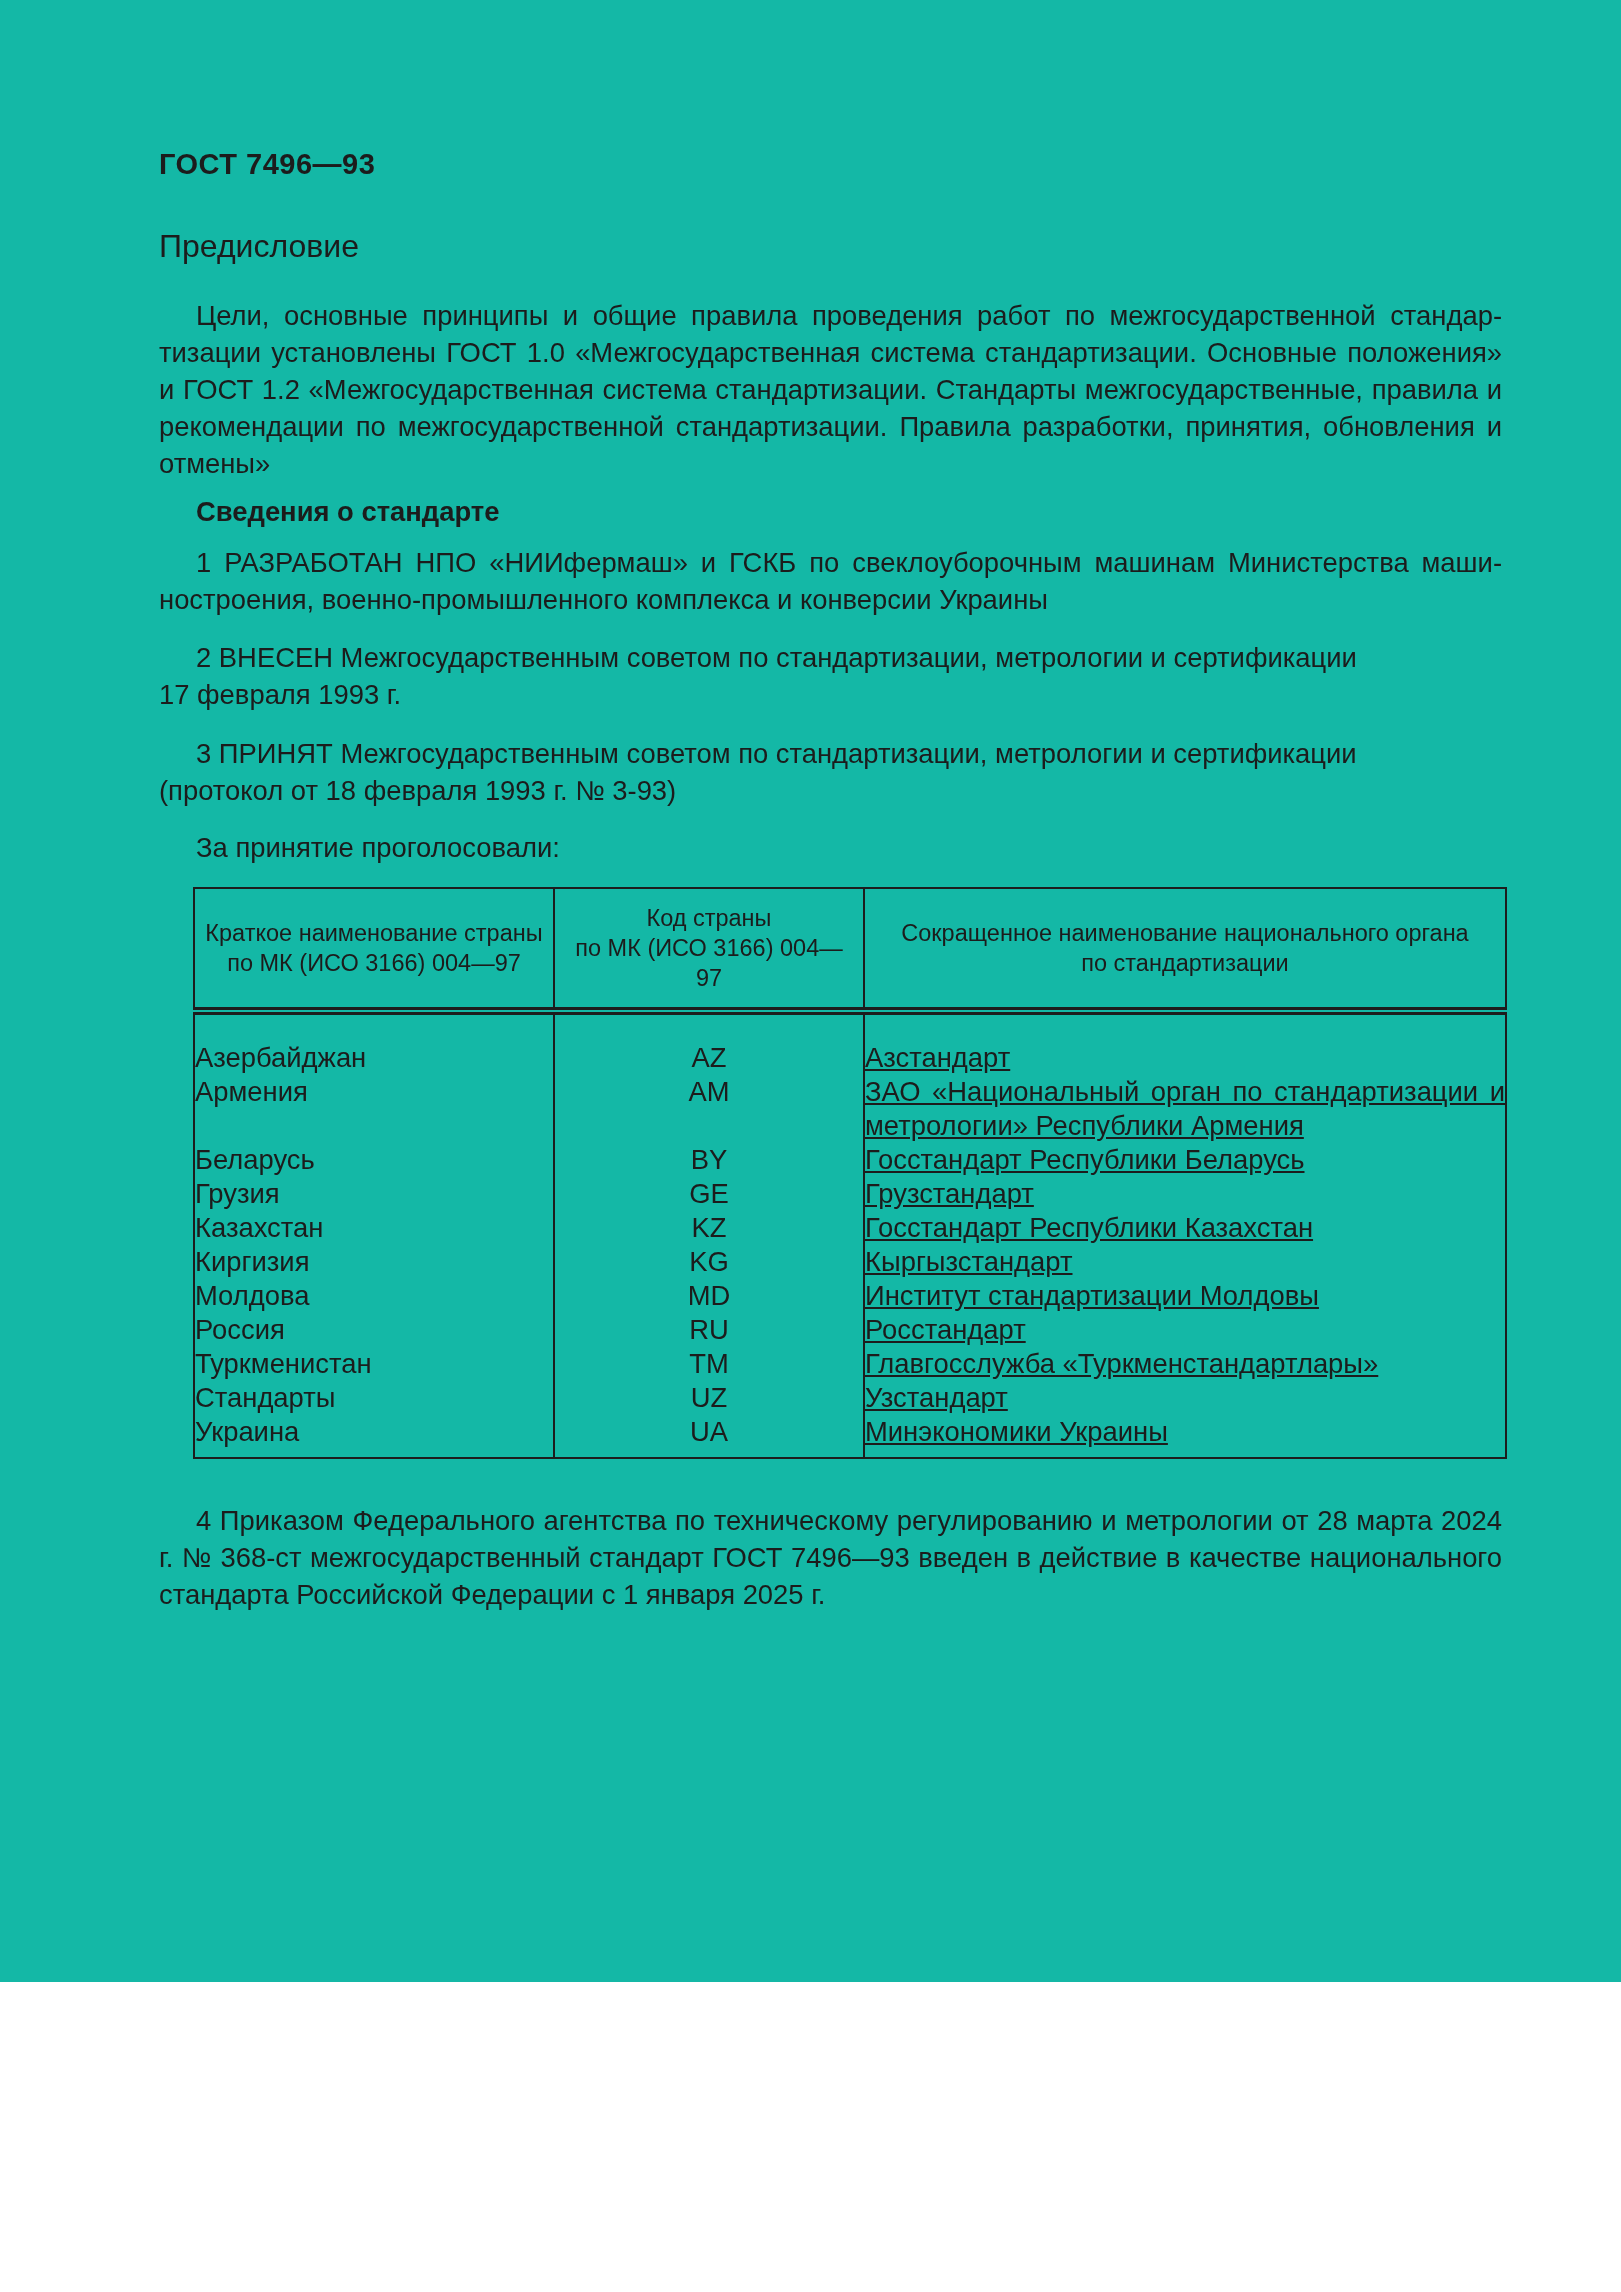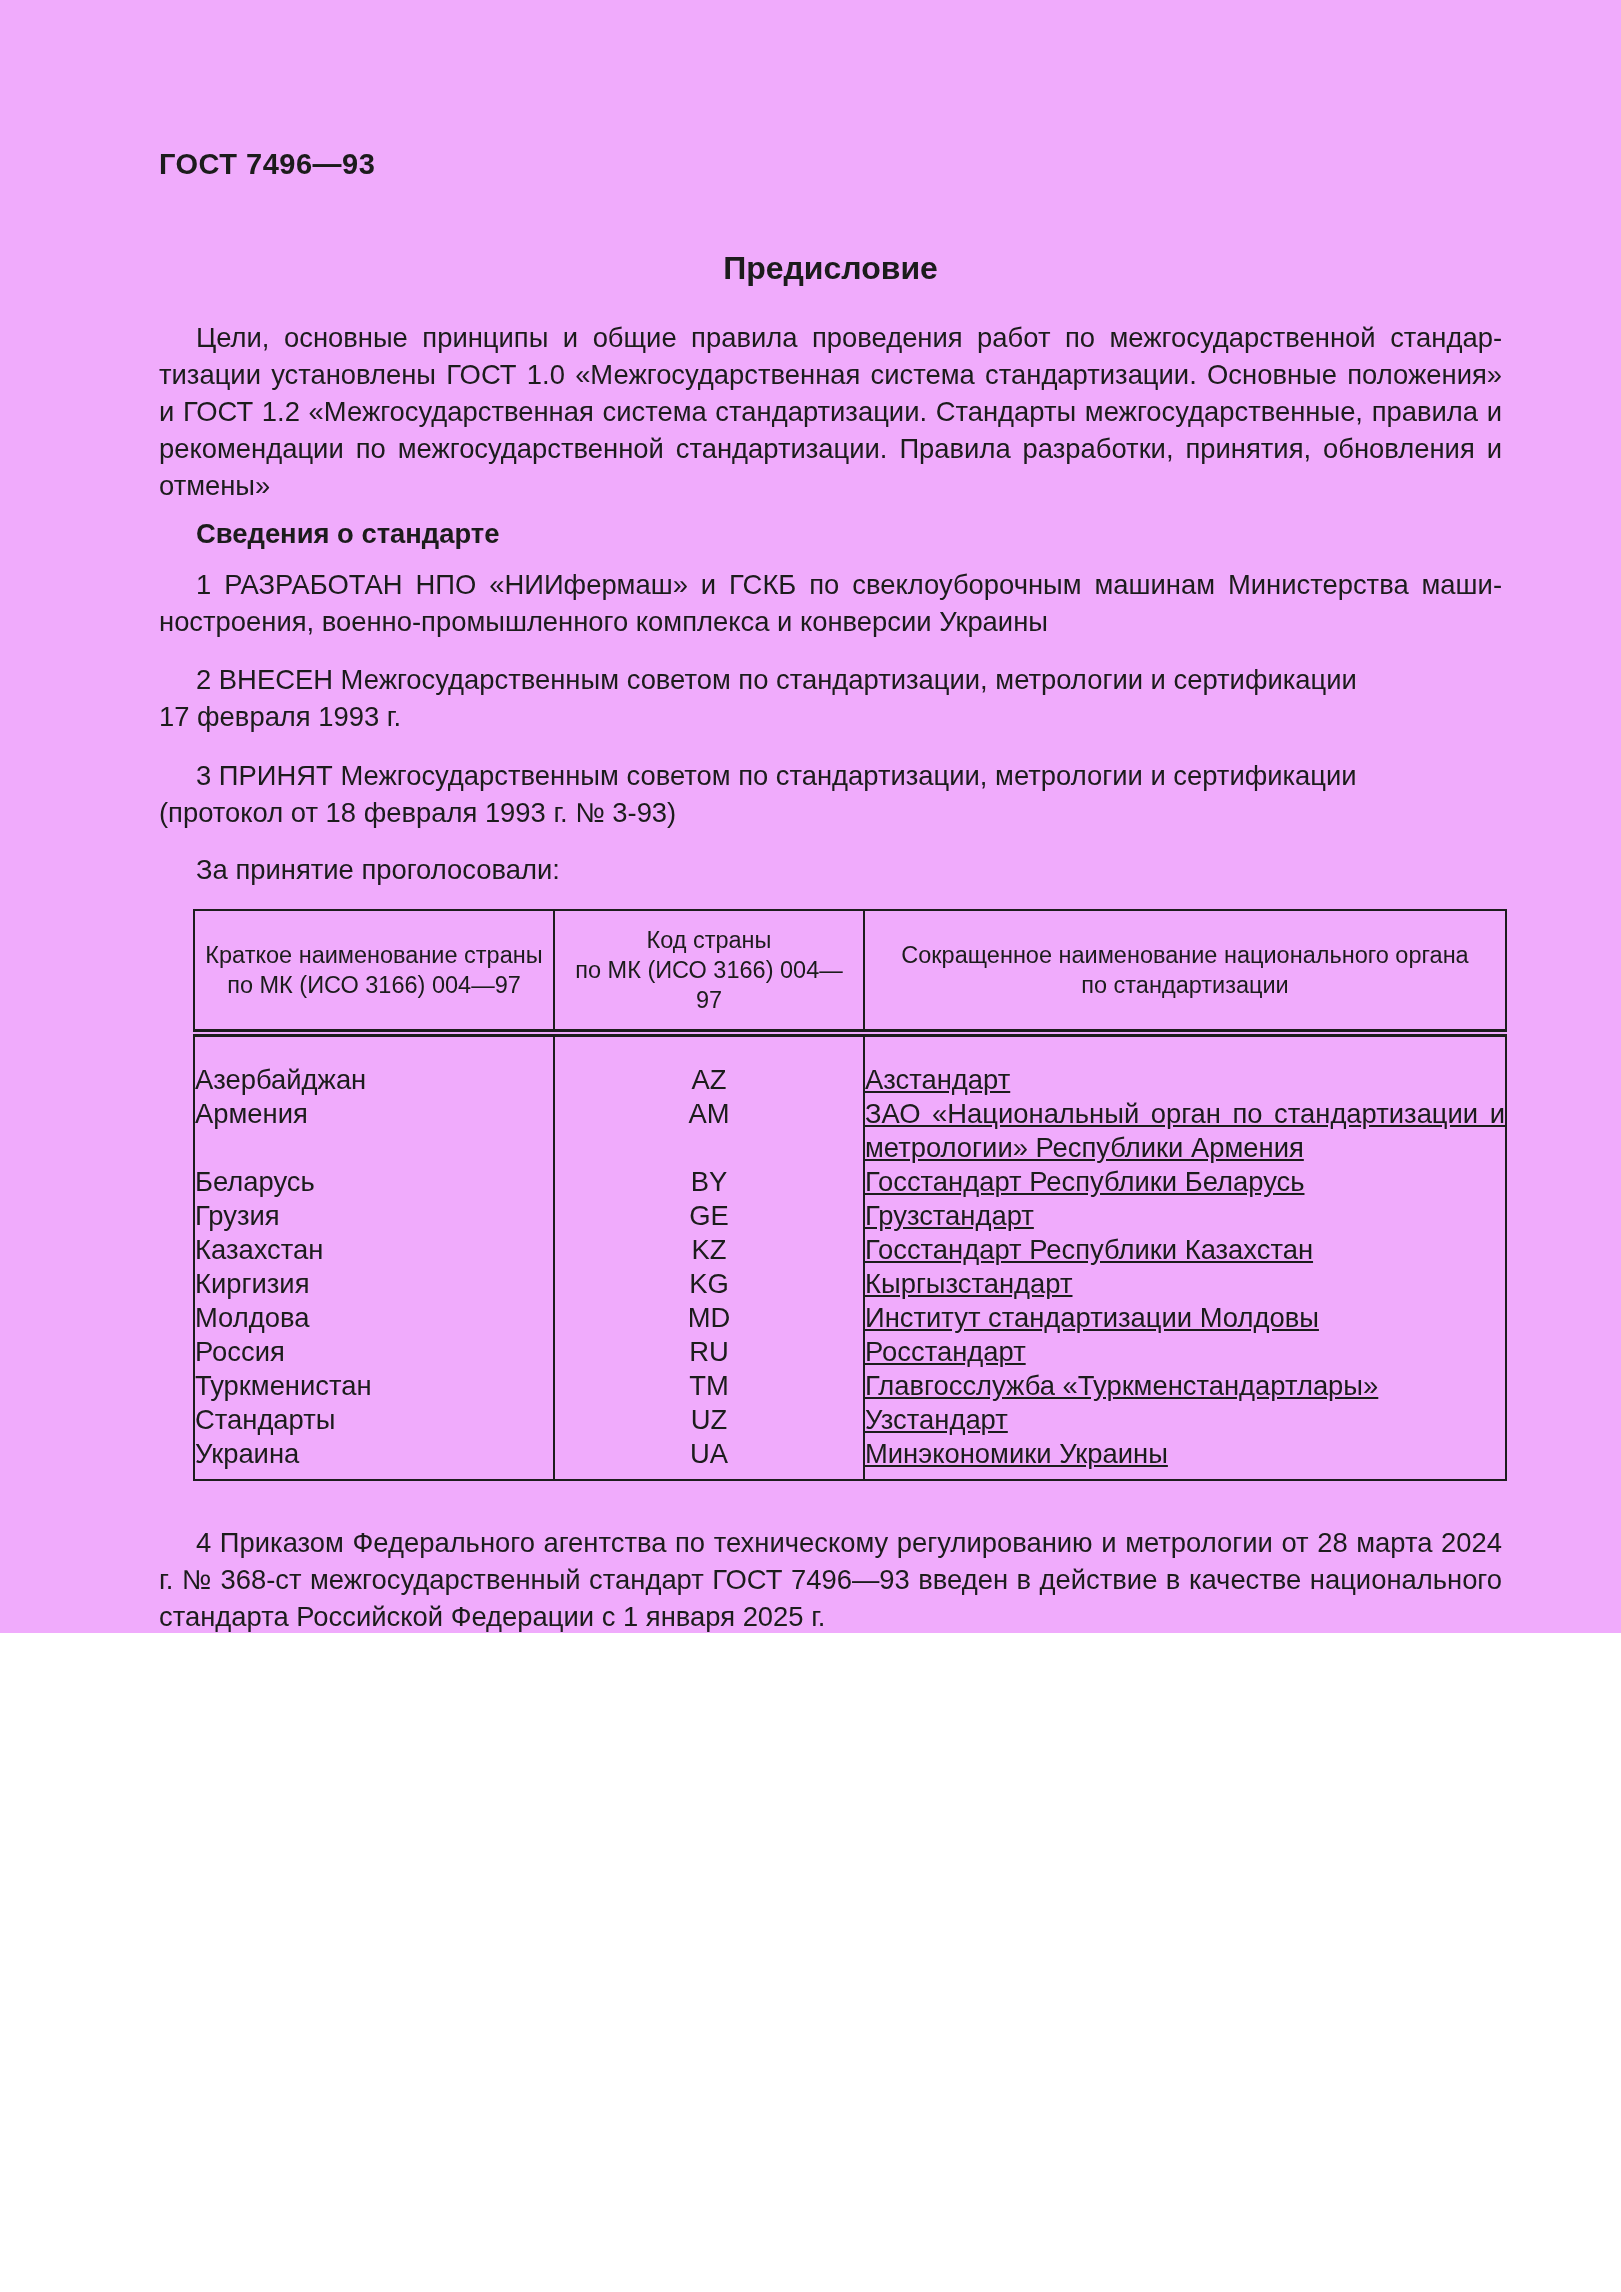--- a/index.html
+++ b/index.html
@@ -1,32 +1,31 @@
 <!DOCTYPE html>
 <html lang="ru"><head>
 <meta charset="utf-8">
 <style>
   html,body{margin:0;padding:0;background:#ffffff;}
   .page{
     position:relative;
-    width:1621px;height:1633px;
-    background:#f0abfc;
+    width:1621px;height:1982px;
+    background:#14b8a6;
     box-sizing:border-box;
     padding:147px 119px 0 159px;
     font-family:"Liberation Sans","DejaVu Sans",sans-serif;
     color:#1c1c1c;
     -webkit-font-smoothing:antialiased;
   }
   .doc-code{
     font-size:29px;font-weight:bold;line-height:35px;letter-spacing:0.5px;
   }
   .fw-title{
-    margin:67px 0 31px 0;
-    font-size:32px;font-weight:bold;line-height:39px;
-    text-align:center;
+    margin:45px 0 31px 0;
+    font-size:32px;font-weight:normal;line-height:39px;
   }
   .para{
     margin:0;
     font-size:27.4px;line-height:37px;
     text-align:justify;
     white-space:pre-line;
   }
   .indent{text-indent:37px;}
   .info-heading{
     margin:11.8px 0 0 0;

